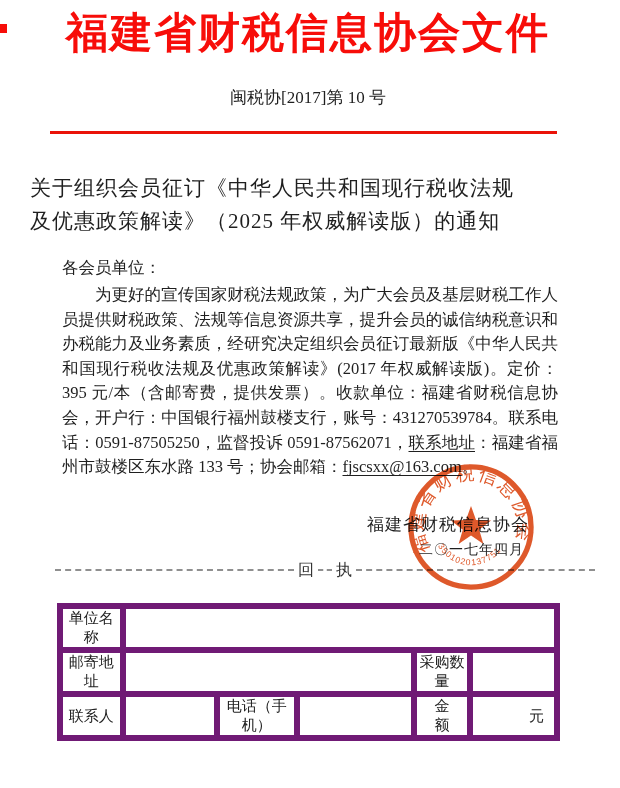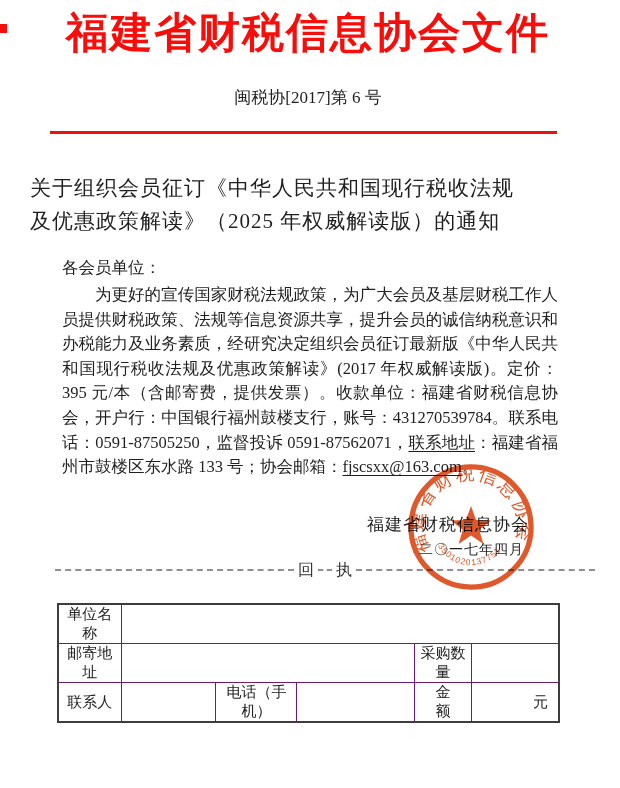--- a/index.html
+++ b/index.html
@@ -69,21 +69,21 @@
   .dash-line{border-top:2px dashed #8f8f8f;height:0;flex:1;}
   .dash-line.mid{flex:0 0 14px;}
   .receipt-char{padding:0 4px;line-height:24px;}
   .receipt-table{
     position:absolute;top:603px;left:57px;width:503px;
     border-collapse:collapse;table-layout:fixed;
     font-size:15px;color:#222;
     border:2px solid #3d3d3d;
   }
   .receipt-table td{
-    border:1px solid #701a75;
+    border:6px solid #701a75;
     padding:0 6px;
     vertical-align:middle;
   }
   .receipt-table td.lbl{text-align:center;padding:0 2px;}
   tr.r1{height:35px;}
   tr.r2{height:32px;font-family:Liberation Serif, serif;}
   tr.r3{height:33px;margin-top:45px;}
   tr.r4{height:41px;}
   td.unit-cell{text-align:right;padding-right:10px;}
   td.notes{
@@ -93,21 +93,21 @@
 </style>
 </head>
 <body>
 
 <div class="page">
 
   <div class="scan-mark" style="background: rgb(247, 13, 9);"></div>
 
   <div class="org-title" style="color: rgb(247, 13, 9);">福建省财税信息协会文件</div>
 
-  <div class="doc-number">闽税协[2017]第 6 号</div>
+  <div class="doc-number">闽税协[2017]第 10 号</div>
 
   <div class="red-rule" style="background: rgb(234, 19, 9);"></div>
 
   <div class="notice-title">
     <div>关于组织会员征订《中华人民共和国现行税收法规</div>
     <div>及优惠政策解读》（2025 年权威解读版）的通知</div>
   </div>
 
   <div class="salutation">各会员单位：</div>
 

